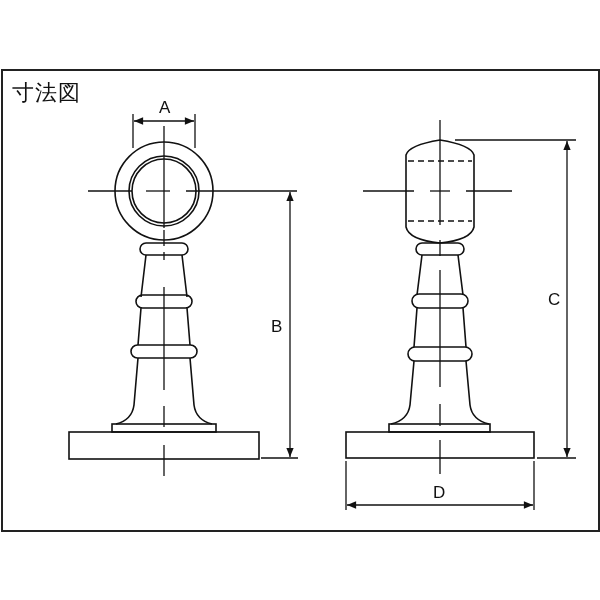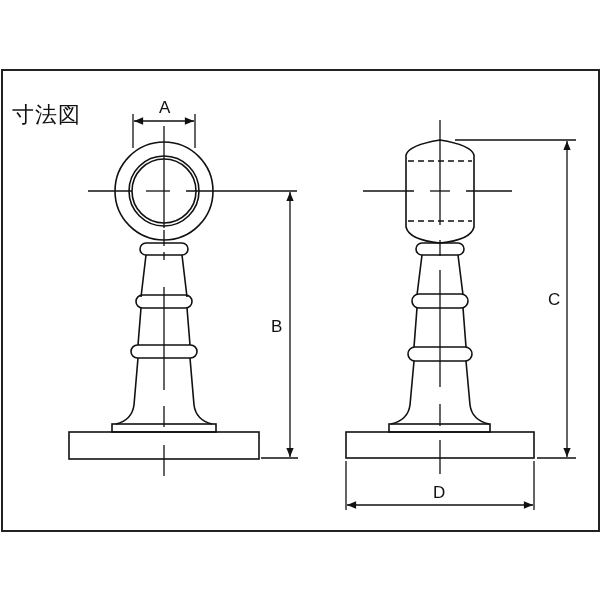--- a/index.html
+++ b/index.html
@@ -5,21 +5,20 @@
     html, body { margin: 0; padding: 0; background: #ffffff; }
     body { width: 600px; height: 600px; position: relative; overflow: hidden; }
     .frame {
       position: absolute; left: 1px; top: 69px; width: 595px; height: 459px;
       border: 2px solid #222; box-sizing: content-box; background: #fff;
     }
     .title {
       position: absolute; left: 12px; top: 78px;
       font-family: "DejaVu Sans", sans-serif; font-size: 22px; color: #111;
       letter-spacing: 1px;
-      margin-top: 22px;
     }
     svg { position: absolute; left: 0; top: 0; }
     .lbl { font-family: "Liberation Sans", sans-serif; font-size: 17px; fill: #111; }
   </style>
 </head>
 <body>
 
 <div class="frame"></div>
 <div class="title">寸法図</div>
 

